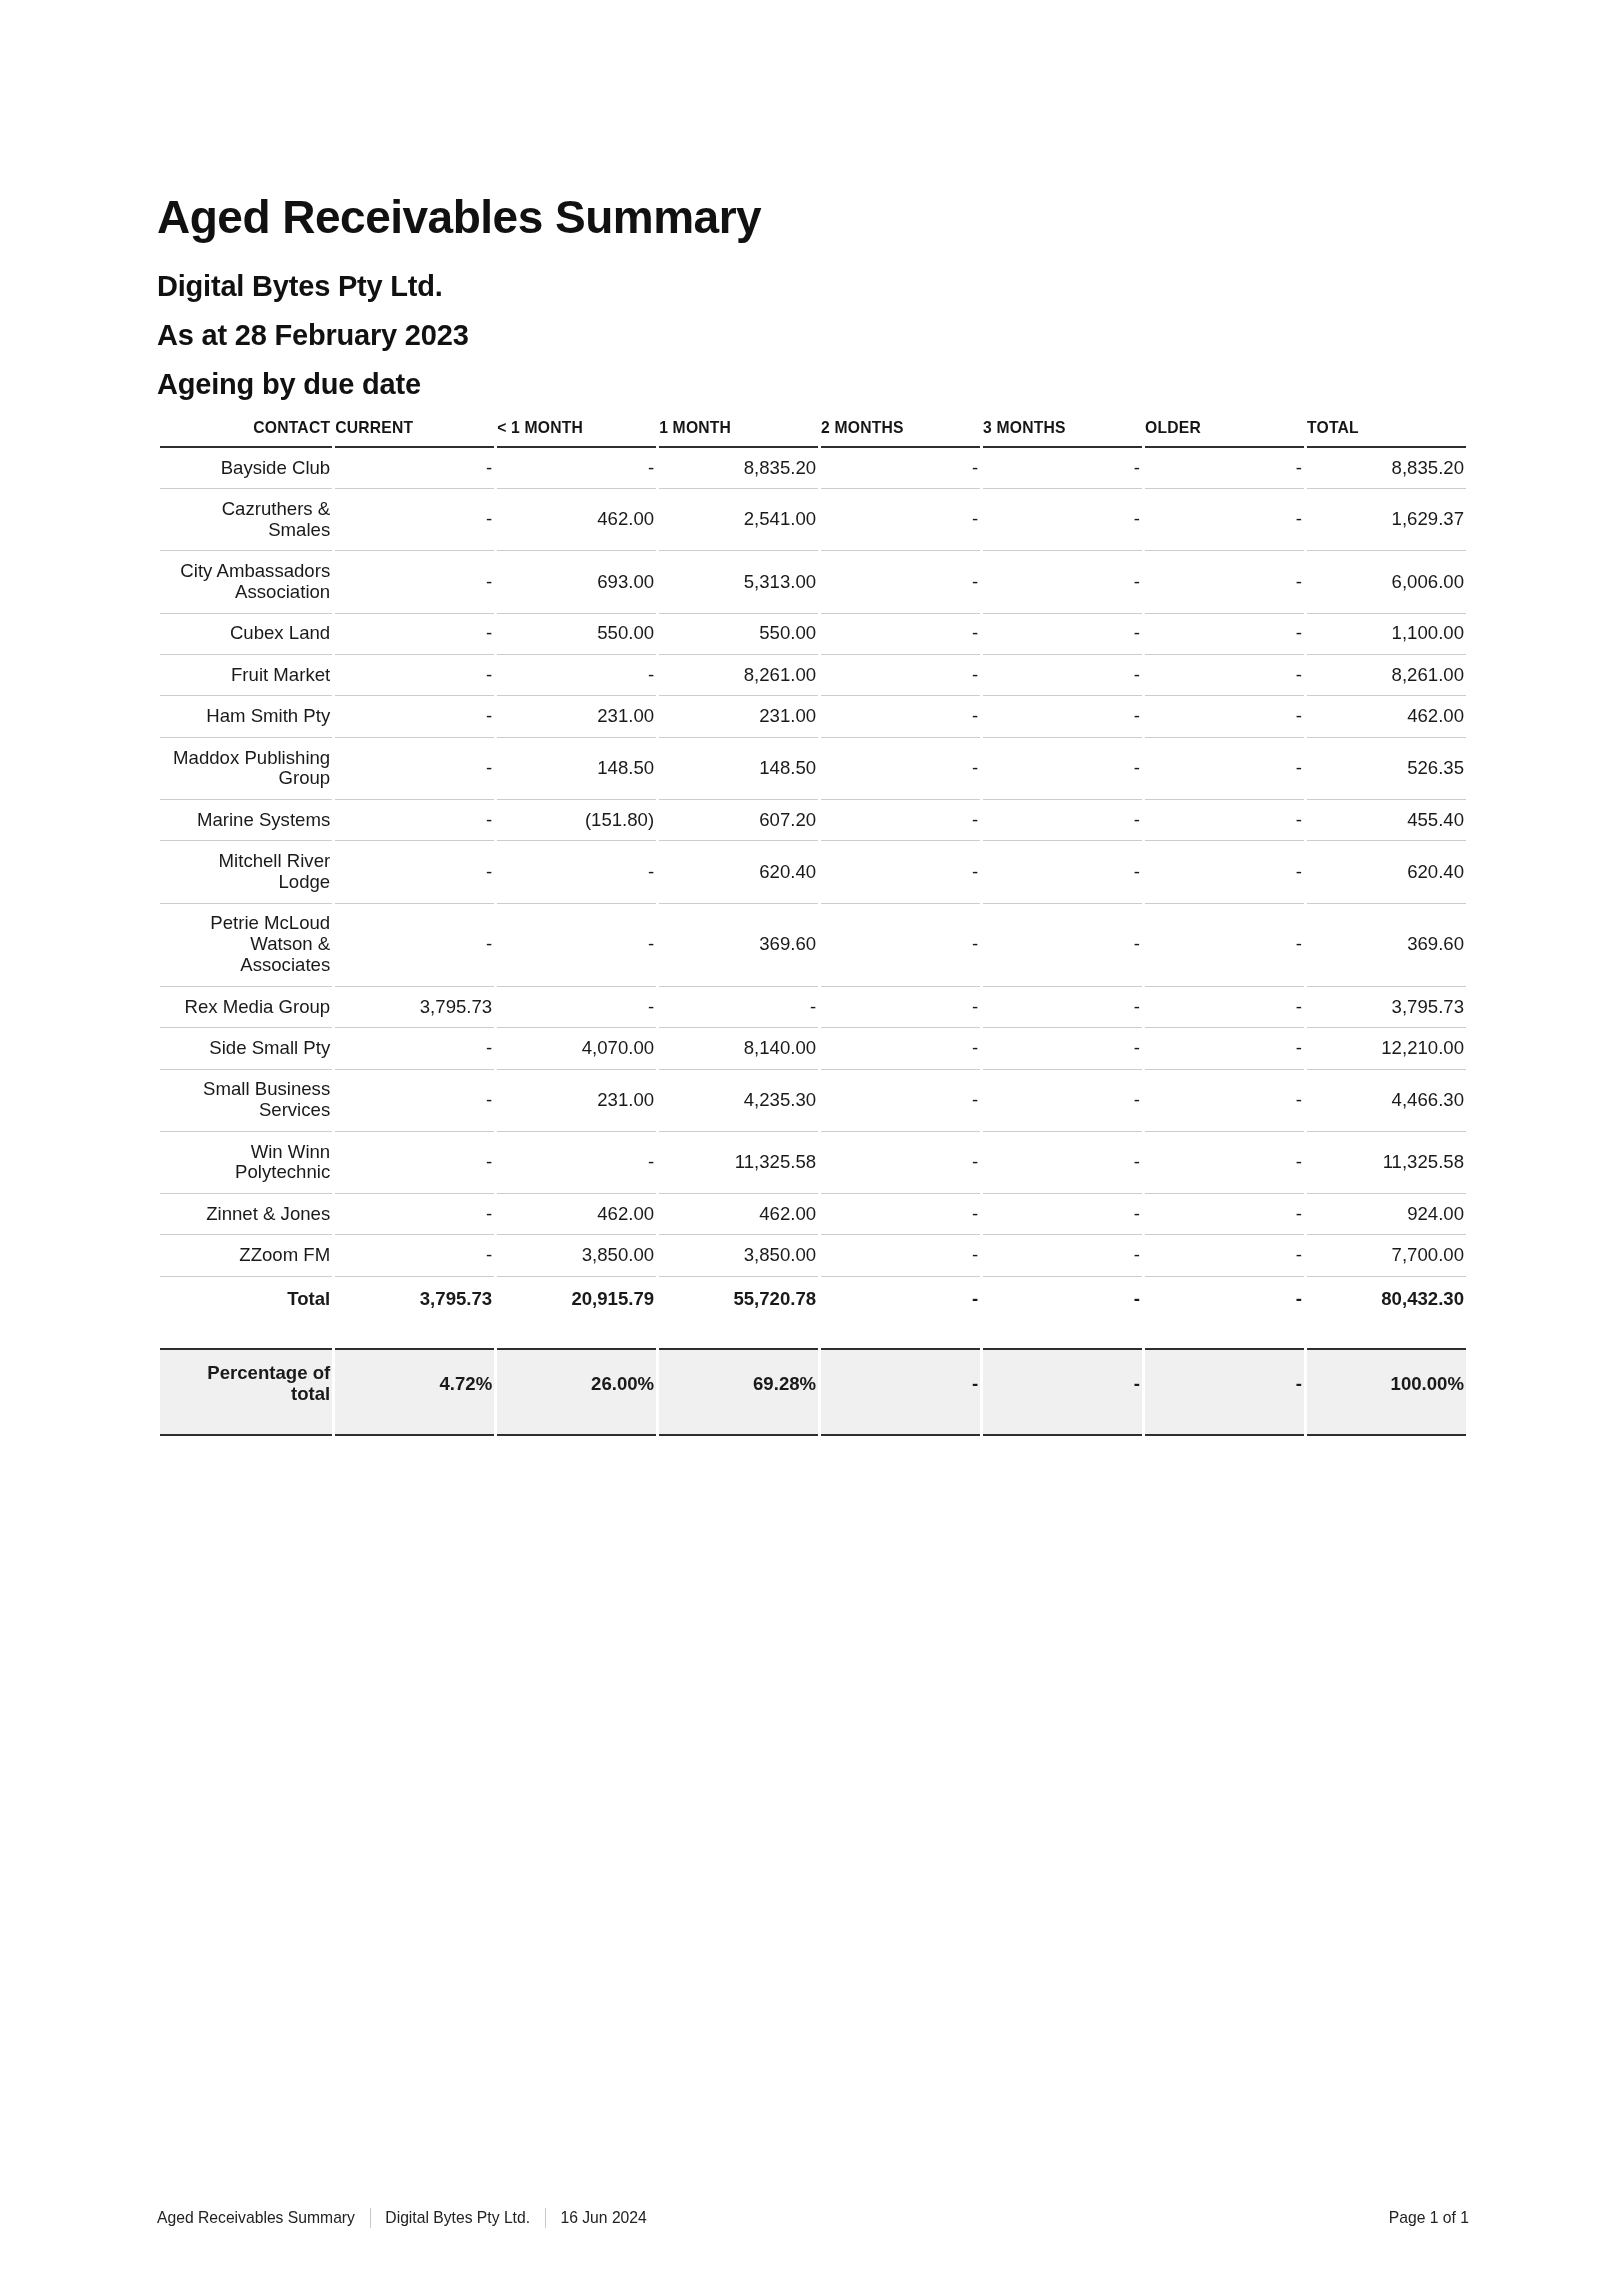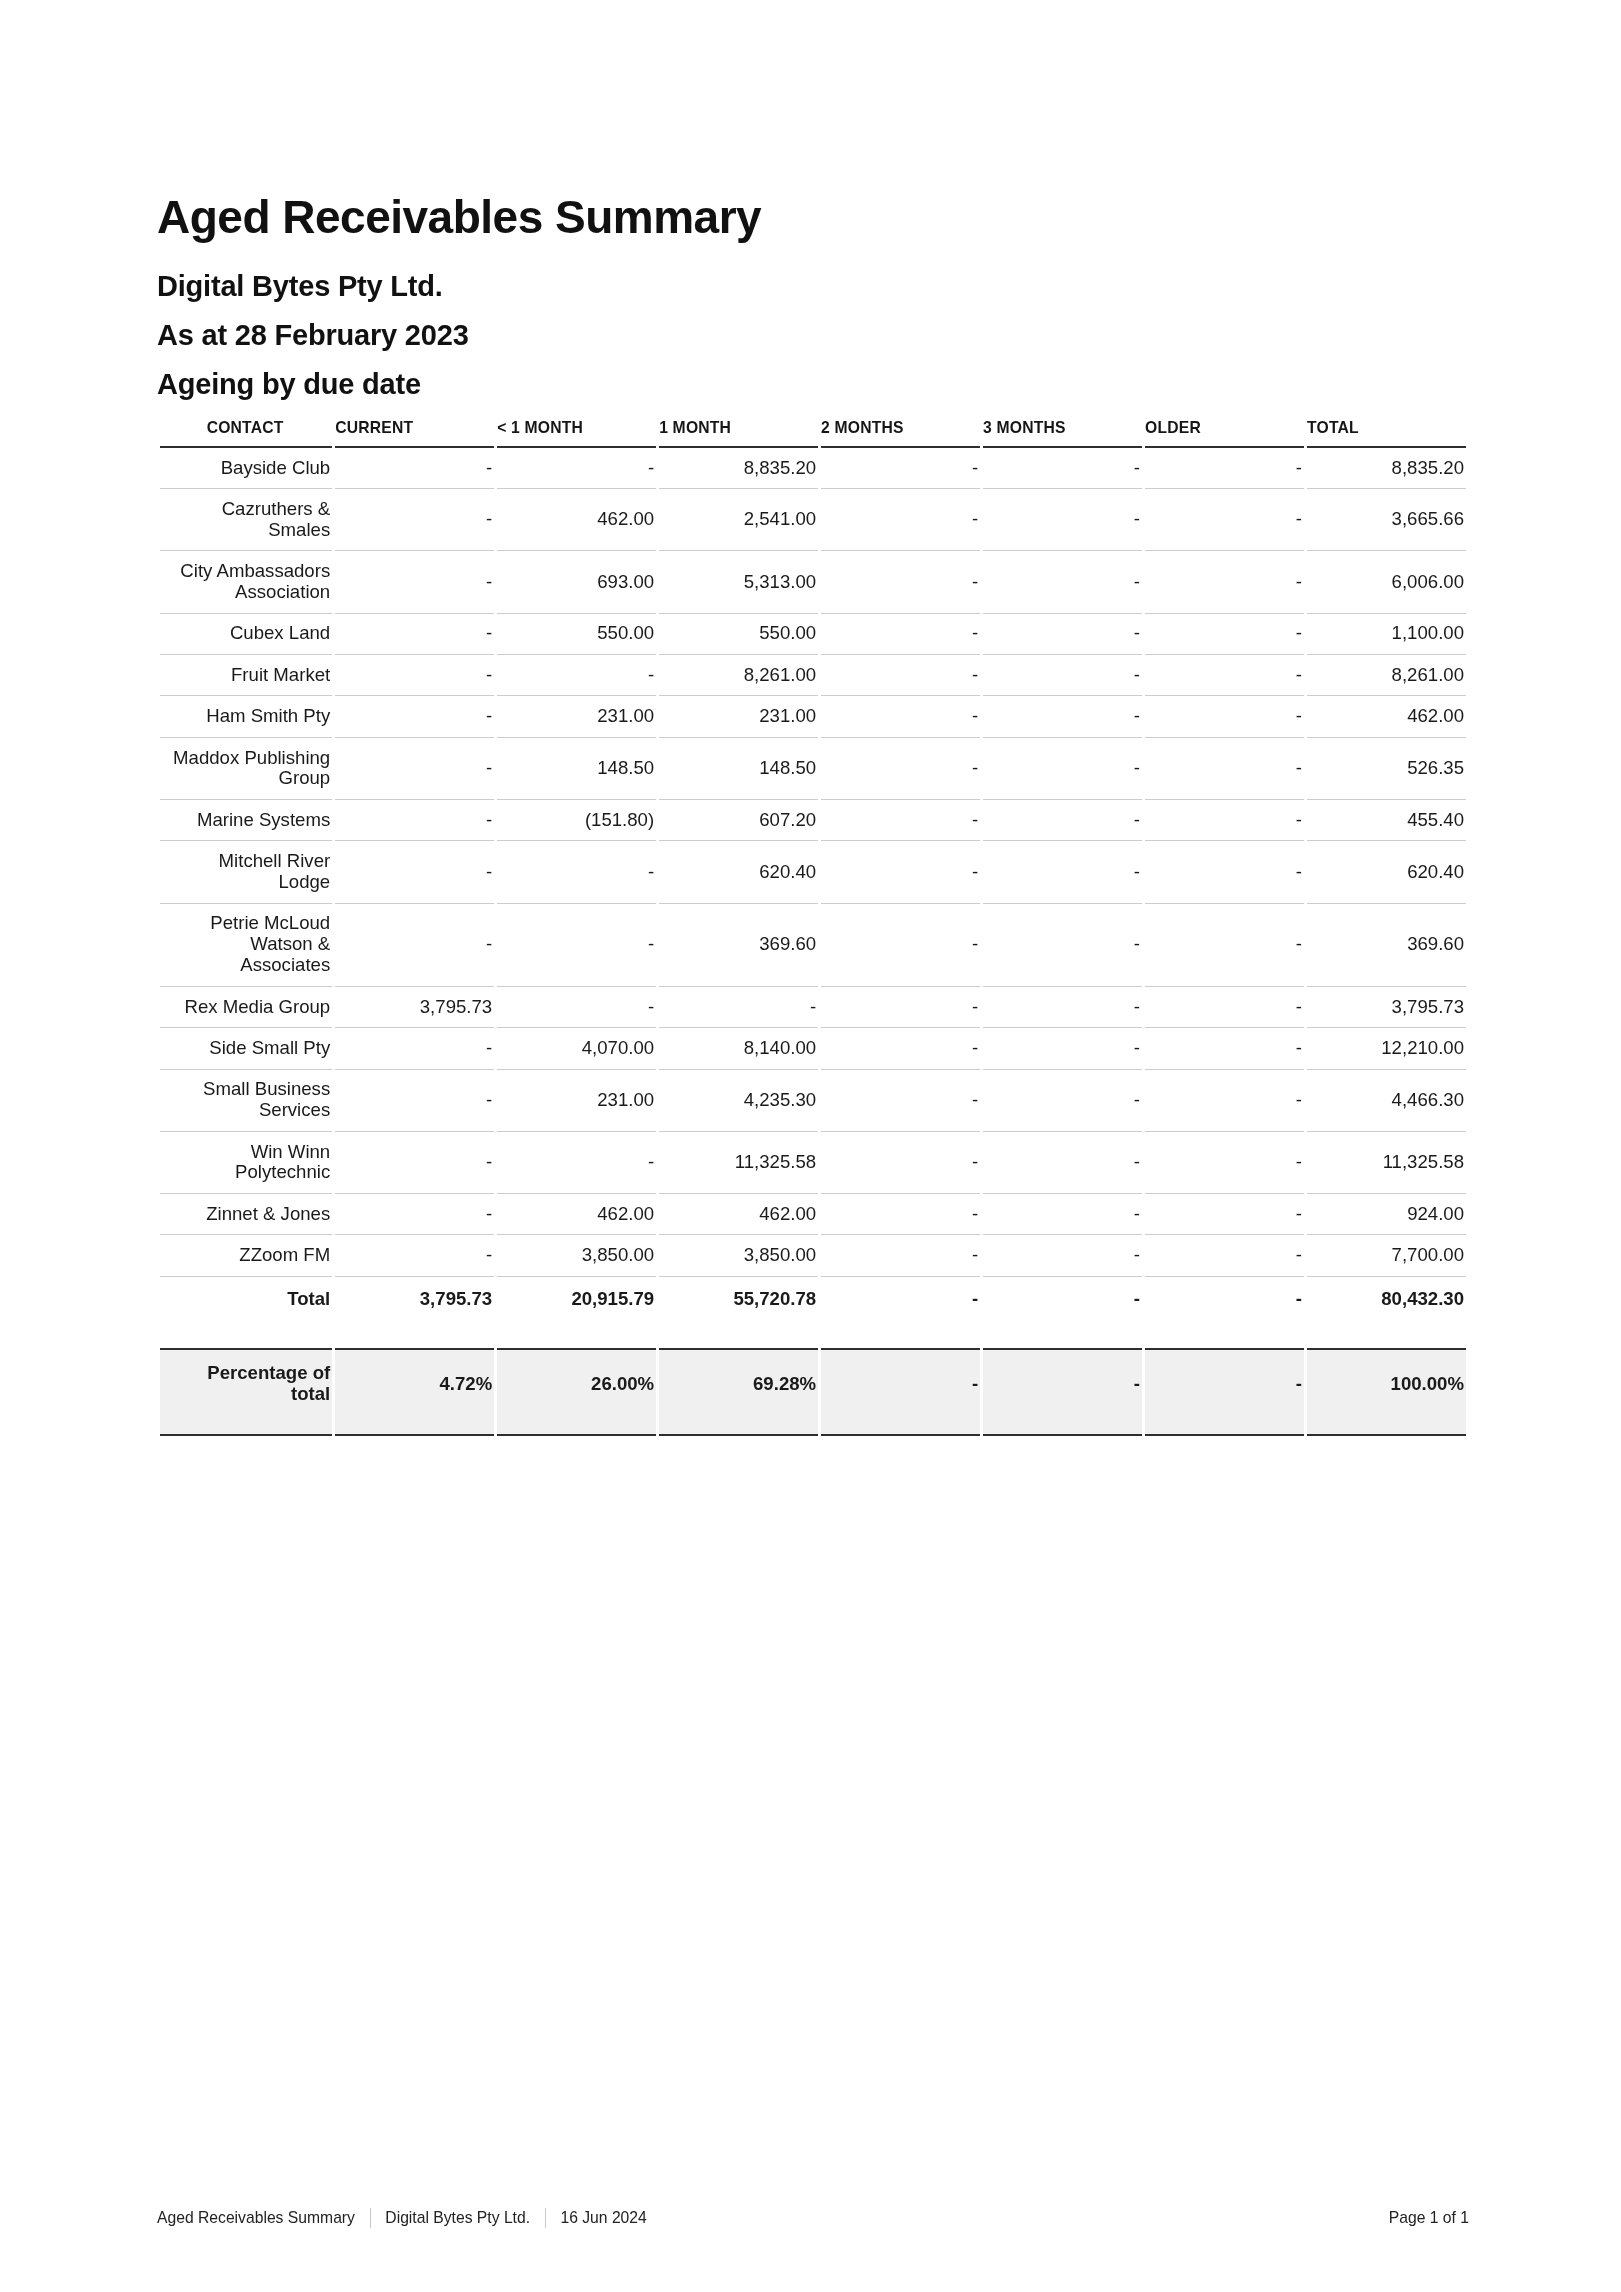--- a/index.html
+++ b/index.html
@@ -35,21 +35,21 @@
   col.contact-col { width: 13.4%; }
   col.num-col { width: 12.37%; }
   th {
     font-size: 15.7px; font-weight: 700; color: #161616;
     padding: 0 2px 8.8px 0;
     border-bottom: 2px solid #2e2e2e;
     vertical-align: bottom;
     letter-spacing: 0.2px;
     white-space: nowrap;
   }
-  th.contact { text-align: center; }
+  th.contact { text-align: right; }
   th.num { text-align: left; }
   td {
     font-size: 18.6px;
     padding: 9.8px 2px;
     vertical-align: middle;
     line-height: 1.12;
   }
   tbody.data-rows td { border-bottom: 1px solid #cccccc; }
   td.contact { text-align: right; white-space: pre-line; }
   td.num { text-align: right; }
@@ -126,21 +126,21 @@
         </tr>
         <tr>
           <td class="contact">Cazruthers &amp;
 Smales</td>
           <td class="num">-</td>
           <td class="num">462.00</td>
           <td class="num">2,541.00</td>
           <td class="num">-</td>
           <td class="num">-</td>
           <td class="num">-</td>
-          <td class="num">3,665.66</td>
+          <td class="num">1,629.37</td>
         </tr>
         <tr>
           <td class="contact">City Ambassadors
 Association</td>
           <td class="num">-</td>
           <td class="num">693.00</td>
           <td class="num">5,313.00</td>
           <td class="num">-</td>
           <td class="num">-</td>
           <td class="num">-</td>

